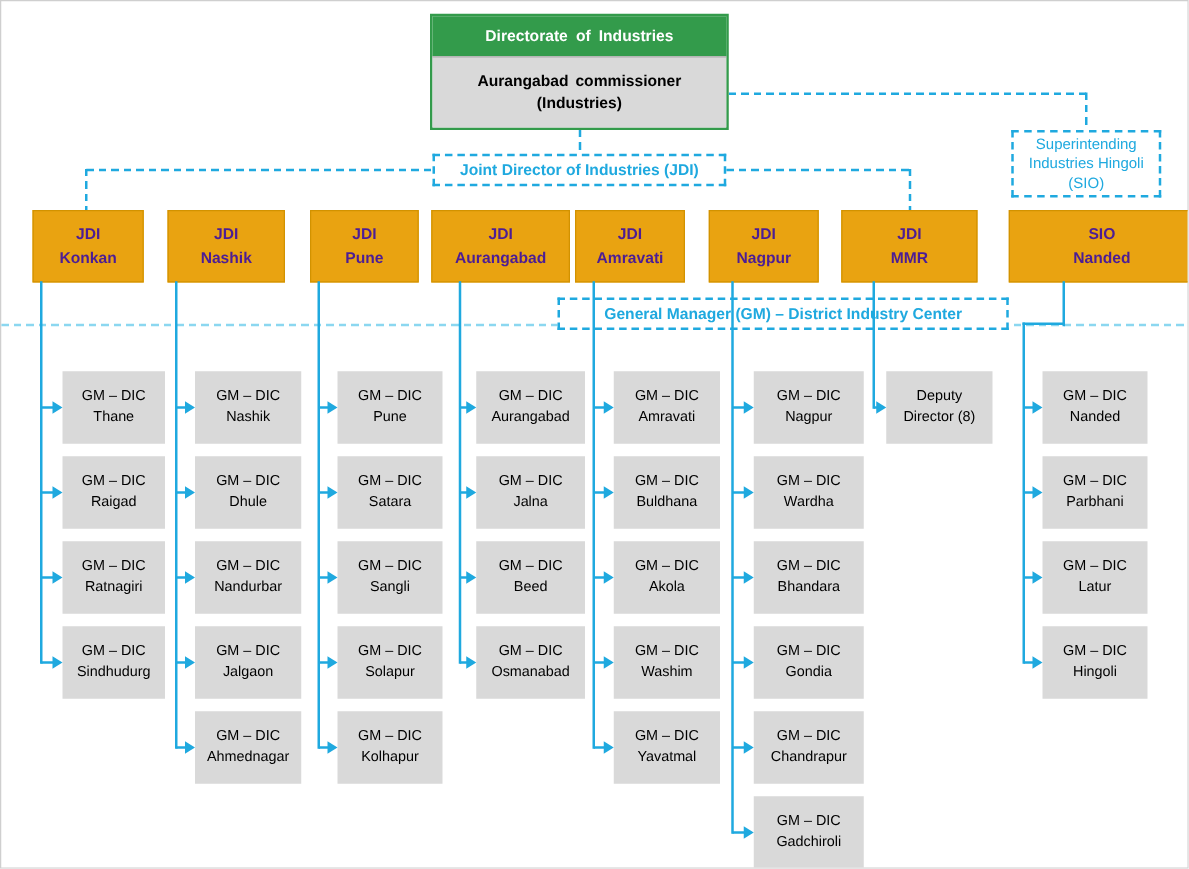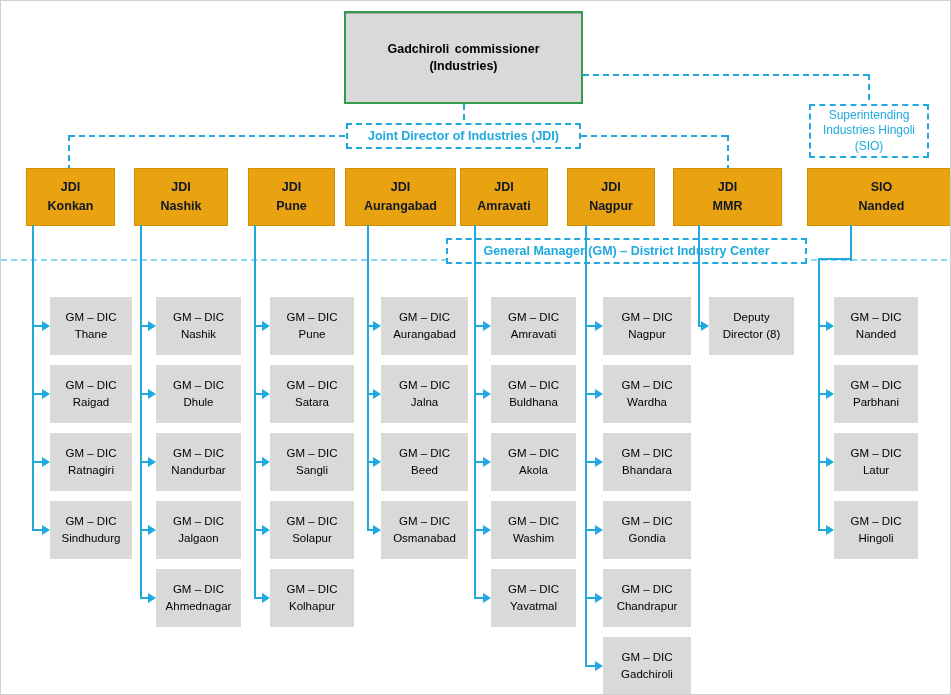--- a/index.html
+++ b/index.html
@@ -50,34 +50,35 @@
     width:0;height:0;z-index:3;
     border-top:5px solid transparent;border-bottom:5px solid transparent;
     border-left:8px solid var(--cyan);
   }
   
   .node{
     display:flex;align-items:center;justify-content:center;text-align:center;
     white-space:pre-line;z-index:2;
   }
   .node.head{
-    background:var(--orange);border:1px solid #d29200;color:#0f172a;
+    background:var(--orange);border:1px solid #d29200;color:#4c1d95;
     font-weight:bold;font-size:12.5px;line-height:1.5;
   }
   .node.child{
     background:var(--gray);color:#000;font-size:11.5px;line-height:1.45;
   }
 </style>
 </head>
 <body>
 
 <div id="canvas">
 
   <div id="top-box" class="abs" style="left:343px;top:10px;width:239px;height:93px;">
-    <div id="top-body">Gadchiroli commissioner
+    <div id="top-head">Directorate of Industries</div>
+    <div id="top-body">Aurangabad commissioner
 (Industries)</div>
   </div>
 
   <div class="abs vdash" style="left:462px;top:103px;height:19px;"></div>
   <div class="abs hdash" style="left:68px;top:134px;width:277px;"></div>
   <div class="abs vdash" style="left:67px;top:134px;height:33px;"></div>
   <div class="abs hdash" style="left:580px;top:134px;width:148px;"></div>
   <div class="abs vdash" style="left:726px;top:134px;height:33px;"></div>
   <div class="abs hdash" style="left:582px;top:73px;width:287px;"></div>
   <div class="abs vdash" style="left:867px;top:73px;height:30px;"></div>

